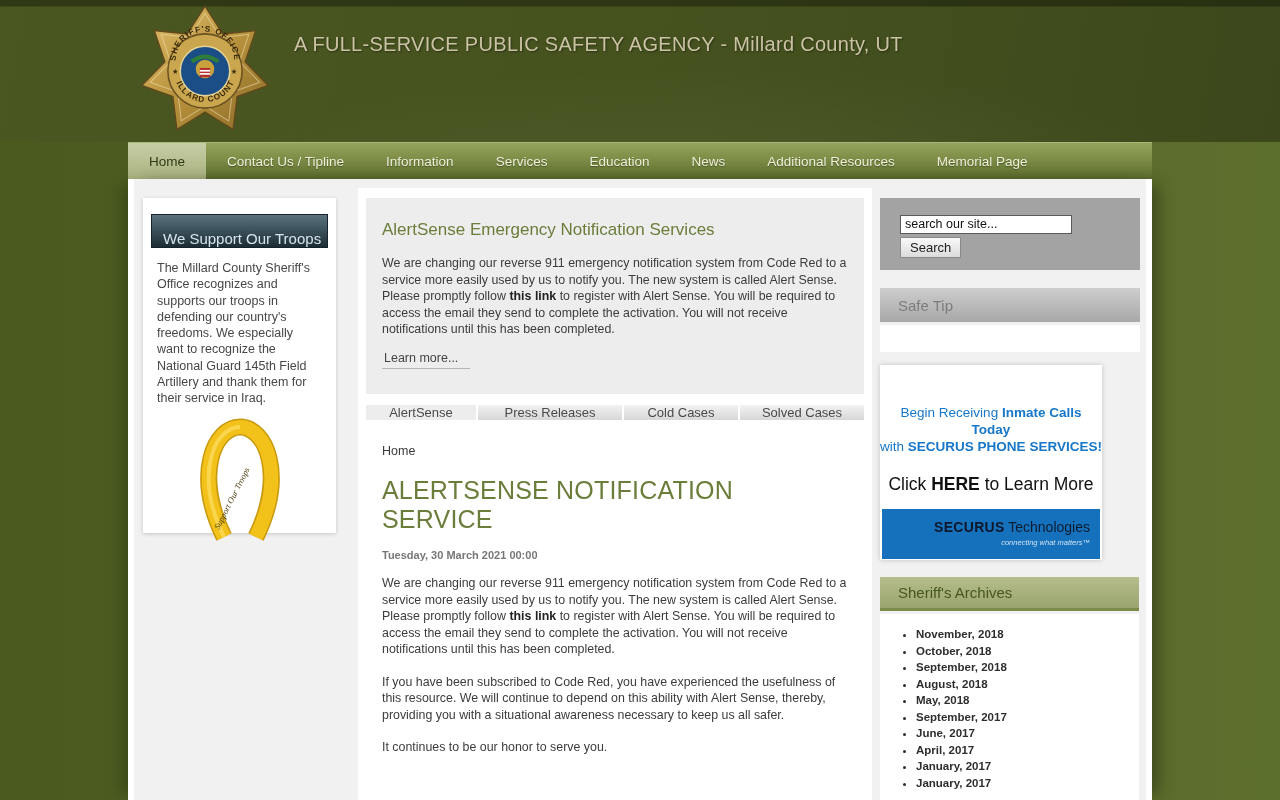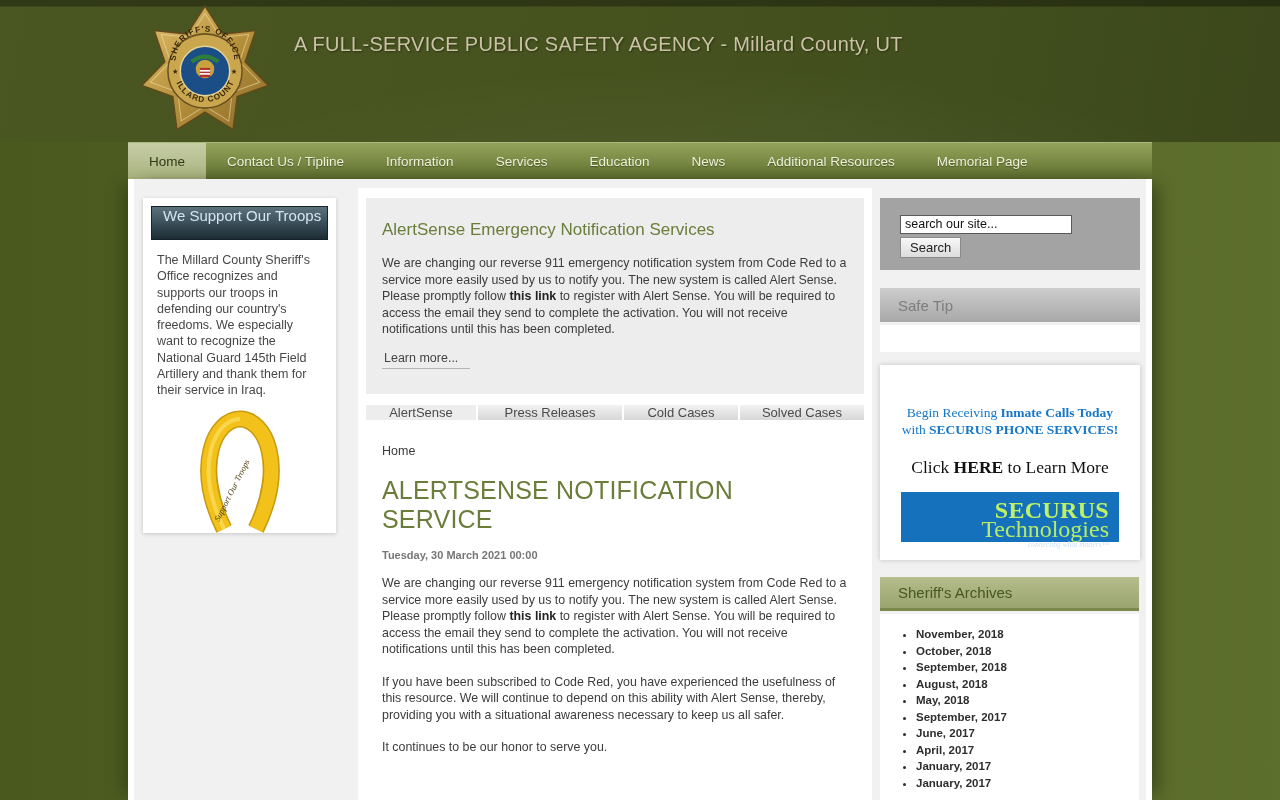--- a/index.html
+++ b/index.html
@@ -54,23 +54,24 @@
   .wrapper-inner {
     position:absolute; left:6px; top:0; width:1012px; height:621px; background:#f1f1f1;
   }
 
   
   .troops-card {
     position:absolute; left:9px; top:19px; width:193px; height:335px;
     background:#fff; box-shadow:0 1px 4px rgba(0,0,0,.18); padding:8px;
   }
   .troops-header {
-    height:34px; display:flex; align-items:flex-start; padding-left:11px;
+    height:34px; display:flex; align-items:flex-end; padding-left:11px;
     background:linear-gradient(to bottom,#5b717b 0%,#3d535d 45%,#1d2c34 100%);
     border:1px solid #16232a;
+    margin-top:8px;
   }
   .troops-header span { font-size:15px; color:#d5e5ef; }
   .troops-body {
     padding:12px 6px 0 6px; font-size:12.5px; line-height:16.3px; color:#474747;
   }
   .ribbon-wrap { margin-top:10px; text-align:center; }
 
   
   .main-card {
     position:absolute; left:224px; top:9px; width:514px; min-height:612px;
@@ -120,31 +121,31 @@
   .safetip-bar {
     position:absolute; left:746px; top:109px; width:260px; height:34px;
     display:flex; align-items:center; padding-left:18px;
     background:linear-gradient(to bottom,#cdcdcd,#a8a8a8);
   }
   .safetip-bar span { font-size:15px; color:#7d7d7d; }
   .safetip-body {
     position:absolute; left:746px; top:146px; width:260px; height:27px; background:#fff;
   }
   .securus-card {
-    position:absolute; left:746px; top:186px; width:260px; height:195px;
-    background:#fff; box-shadow:0 0 5px rgba(0,0,0,.2); text-align:center; cursor:pointer;font-family:Liberation Serif, serif;
+    position:absolute; left:746px; top:186px; width:222px; height:195px;
+    background:#fff; box-shadow:0 0 5px rgba(0,0,0,.2); text-align:center; cursor:pointer;
   }
   .securus-line { font-size:13.5px; color:#1777c8; line-height:17px; }
   .securus-line1 { margin-top:39px; }
   .securus-click { margin-top:19px; font-size:17.5px; color:#111; }
   .securus-banner {
     margin:14px auto 0 auto; width:218px; height:50px; background:#1571bc;
     padding:9px 10px 0 0; text-align:right;
   }
-  .securus-brand { font-size:24px; color:#bef264; line-height:19px; }
+  .securus-brand { font-size:14px; color:#0f172a; line-height:19px; }
   .securus-brand .b { font-weight:bold; letter-spacing:.3px; }
   .securus-brand .l { font-weight:300; opacity:.95; }
   .securus-tagline { font-size:7.5px; font-style:italic; color:#cfe2f4; margin-top:1px; }
   .archives-bar {
     position:absolute; left:746px; top:398px; width:259px; height:34px;
     display:flex; align-items:center; padding-left:18px;
     background:linear-gradient(to bottom,#b5be8c,#9aa46e);
     border-bottom:3px solid #7c8a4c;
   }
   .archives-bar span { font-size:15px; color:#47561f; }

